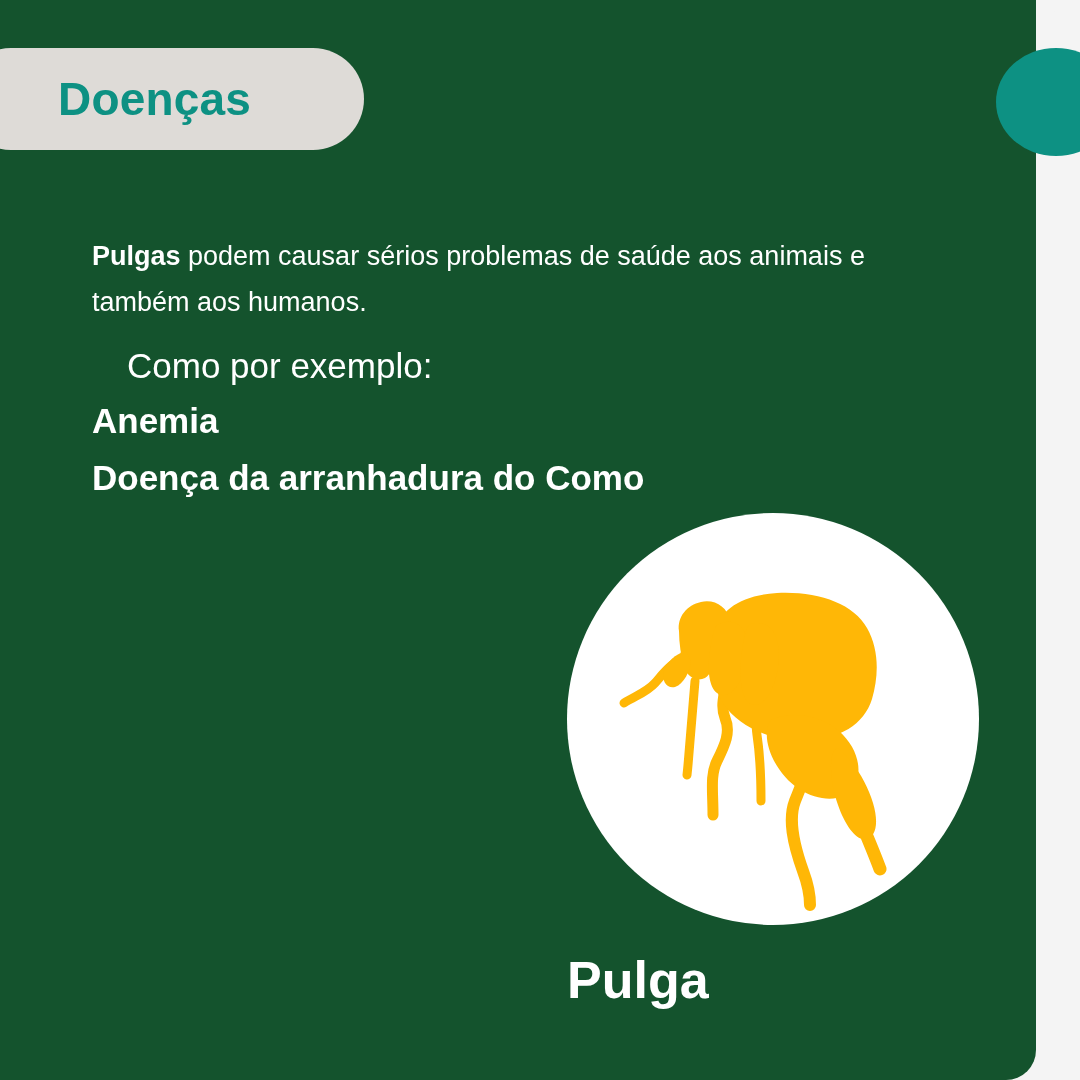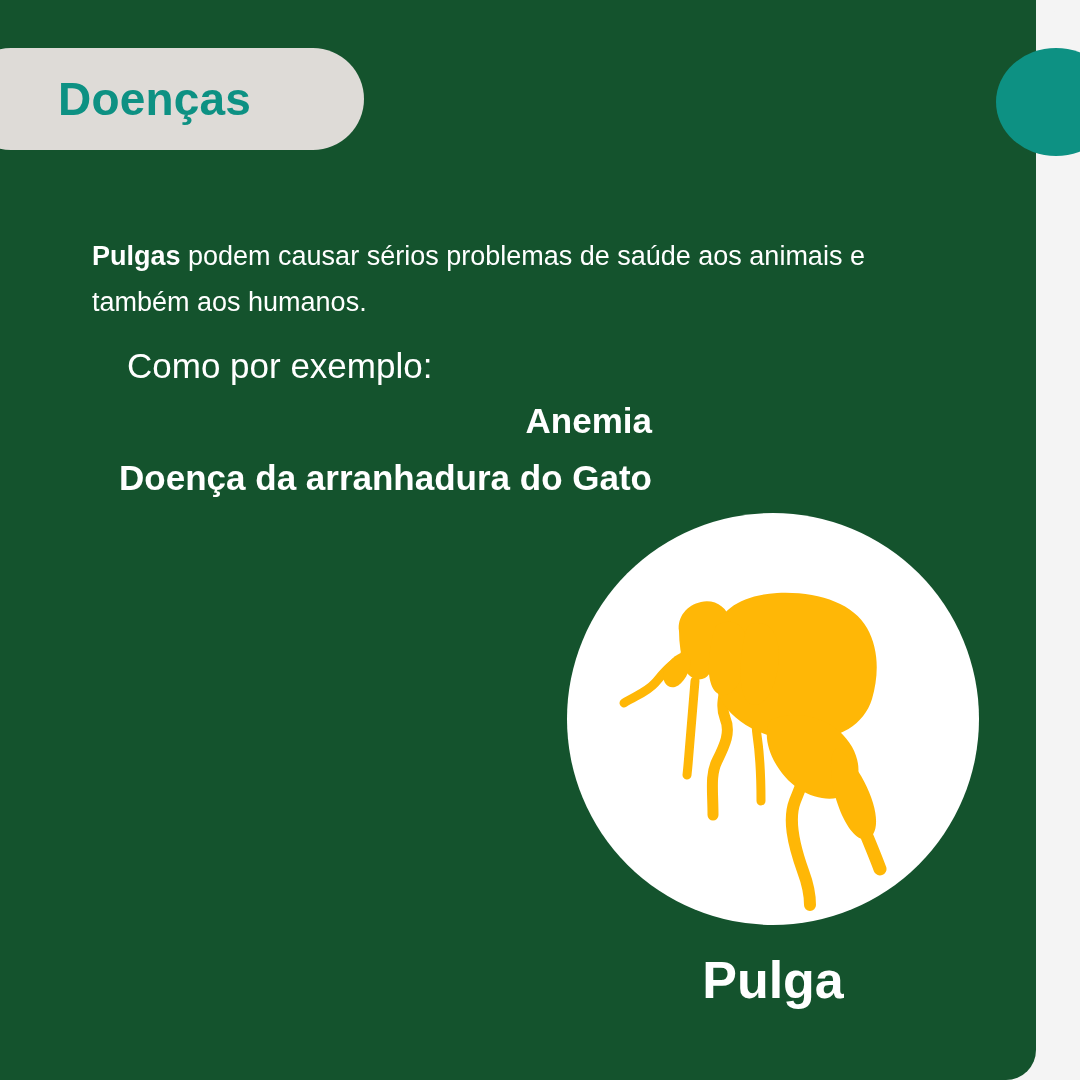--- a/index.html
+++ b/index.html
@@ -96,21 +96,20 @@
   }
 
   .disease-list {
     position: absolute;
     left: 92px;
     top: 400px;
     width: 560px;
     margin: 0;
     padding: 0;
     list-style: none;
-    text-align: right;
   }
   .disease-list li {
     color: #ffffff;
     font-size: 35px;
     font-weight: bold;
     line-height: 41px;
     margin-bottom: 16px;
   }
 
   
@@ -128,21 +127,20 @@
     display: block;
     width: 412px;
     height: 412px;
   }
 
   .flea-caption {
     position: absolute;
     left: 567px;
     top: 950px;
     width: 412px;
-    text-align: center;
     color: #ffffff;
     font-size: 52px;
     font-weight: bold;
   }
 </style>
 </head>
 <body>
 
 <div id="canvas">
 
@@ -153,21 +151,21 @@
     <div class="badge">
       <span class="badge-label">Doenças</span>
     </div>
 
     <p class="intro"><span class="lead">Pulgas</span><span> podem causar sérios problemas de saúde aos animais e também aos humanos.</span></p>
 
     <div class="example-label">Como por exemplo:</div>
 
     <ul class="disease-list">
       <li>Anemia</li>
-      <li>Doença da arranhadura do Gato</li>
+      <li>Doença da arranhadura do Como</li>
     </ul>
 
     <div class="flea-circle">
       <svg viewBox="0 0 412 412" xmlns="http://www.w3.org/2000/svg">
         <g fill="none" stroke="#ffb706" stroke-linecap="round" stroke-linejoin="round">
 
           <path d="M123 142 C 105 148, 96 161, 88 170 C 80 179, 70 182, 57 190" stroke-width="9"></path>
 
           <path d="M128 168 C 126 190, 124 215, 122 240 C 121 253, 120 262, 120 262" stroke-width="9"></path>
 

